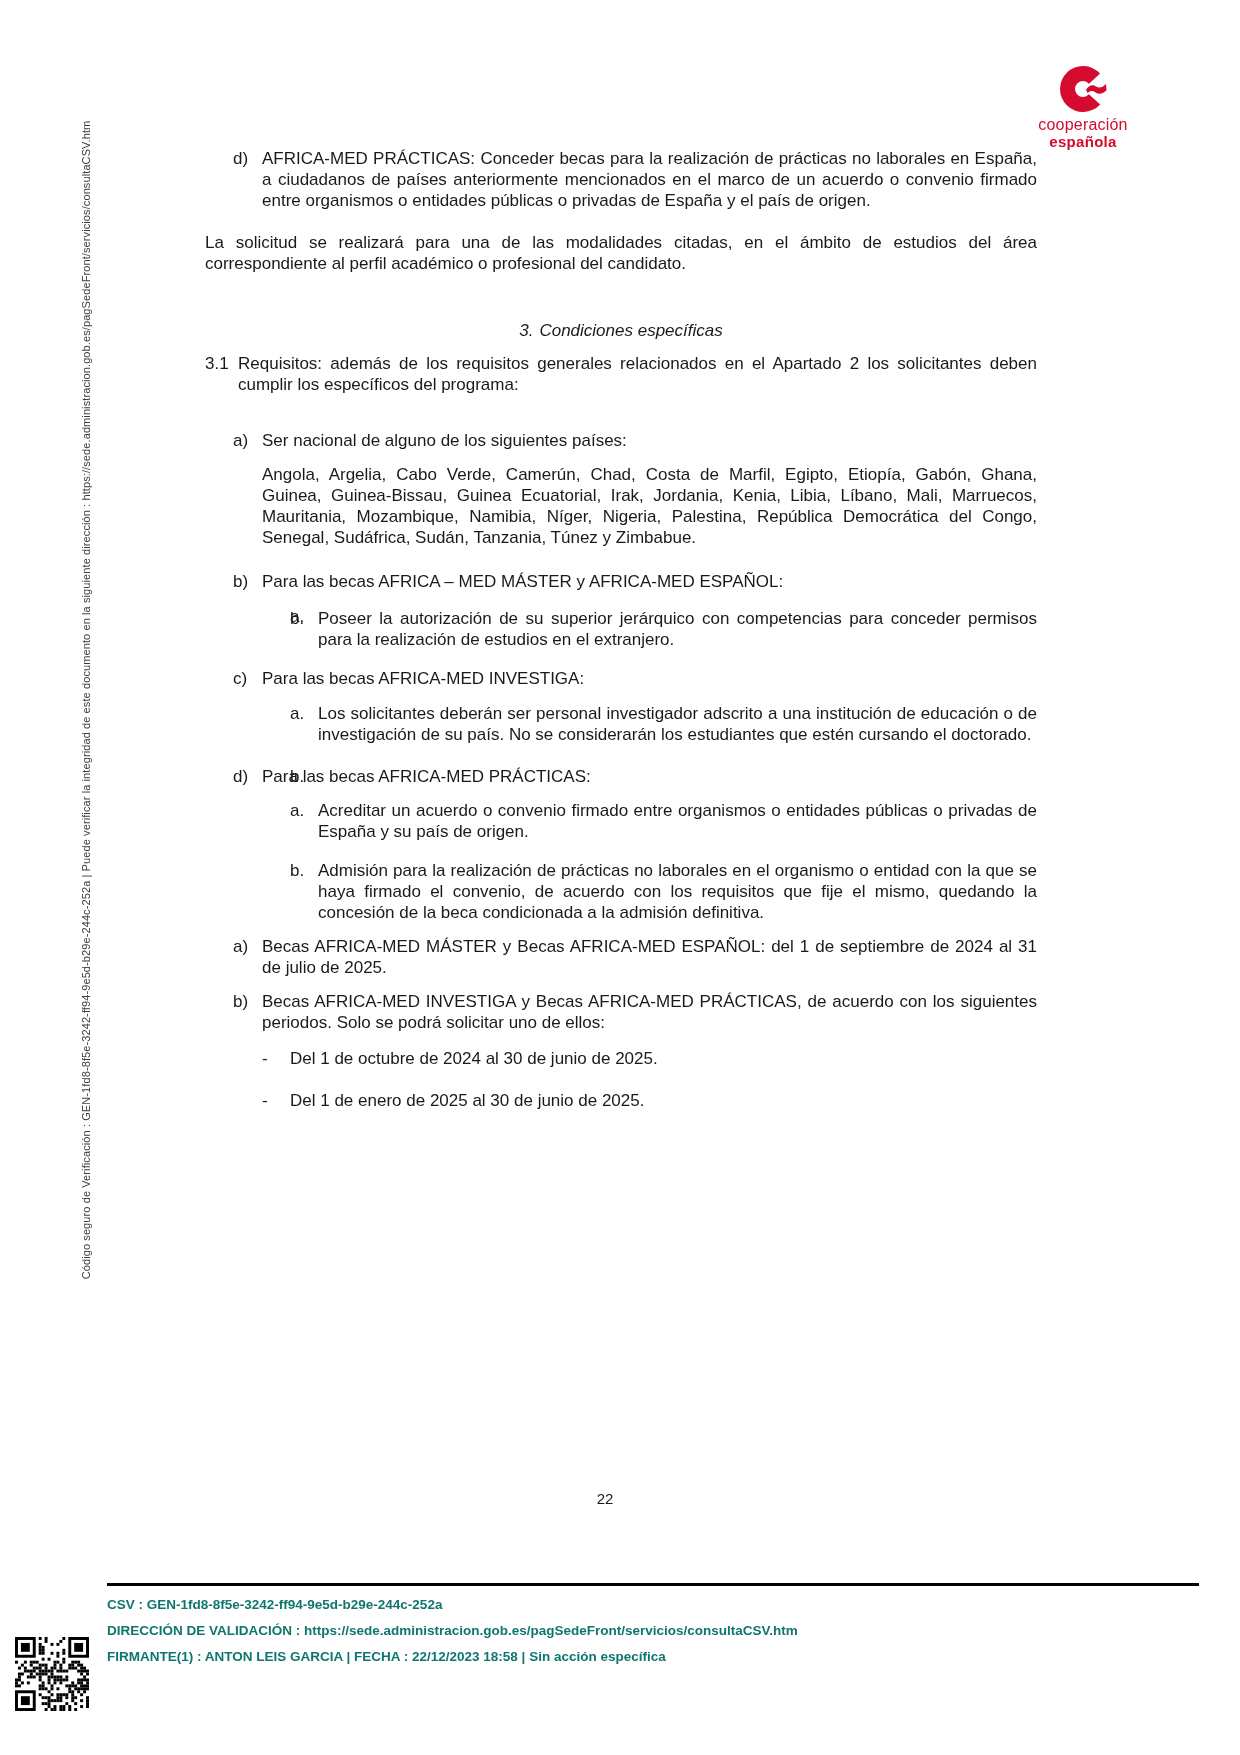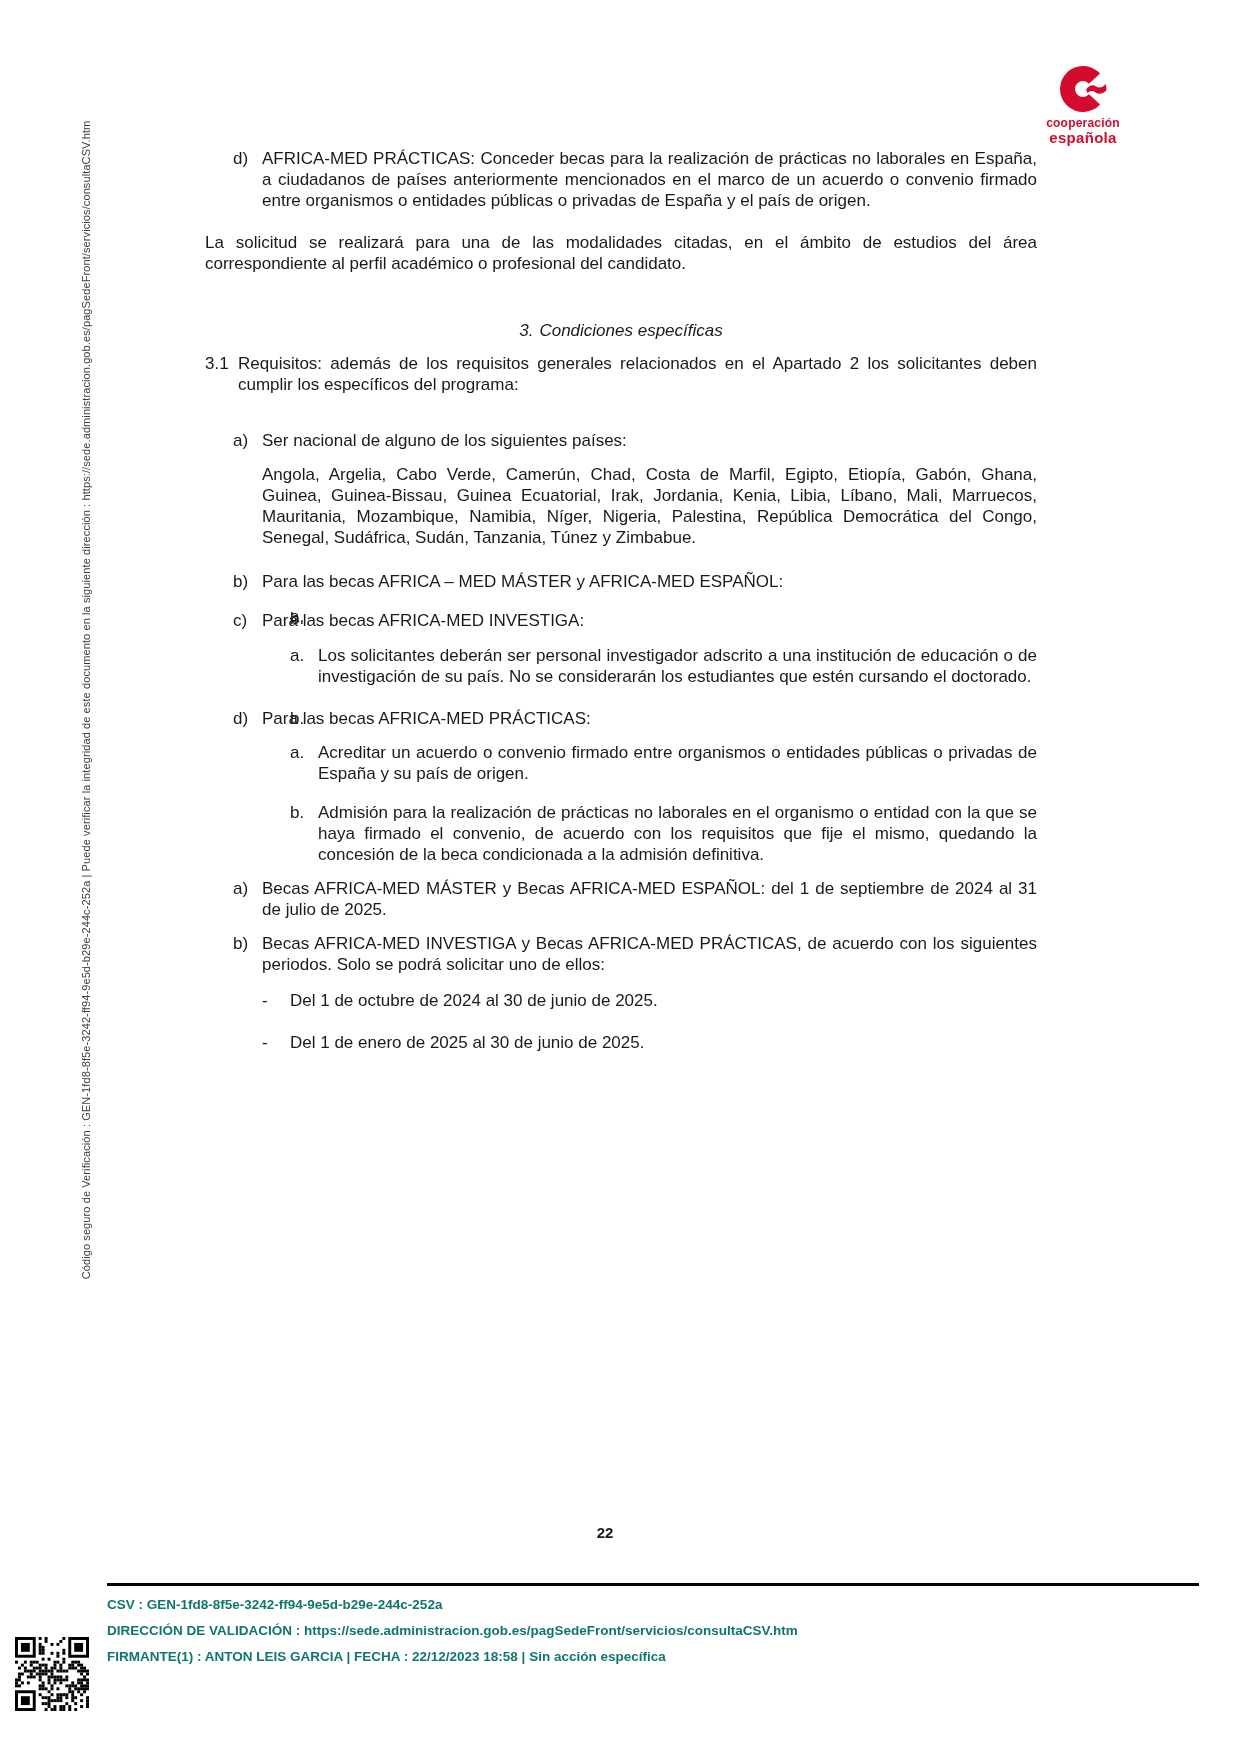--- a/index.html
+++ b/index.html
@@ -10,39 +10,39 @@
   .csv-vertical {
     position:absolute; left:80px; top:700px;
     transform-origin:0 0; transform:rotate(-90deg) translateX(-50%);
     white-space:nowrap; font-size:11px; color:#3c3c3c; letter-spacing:0.1px;
   }
 
   
   .logo { position:absolute; left:1038px; top:64px; width:90px; text-align:center; }
   .logo svg { display:block; margin:0 auto; }
   .logo .wordmark { color:#d40b2e; line-height:1.05; margin-top:3px; }
-  .logo .wm1 { font-size:12px; font-weight:bold; letter-spacing:0.2px; }
+  .logo .wm1 { font-size:16px; font-weight:normal; letter-spacing:0.2px; }
   .logo .wm2 { font-size:15px; font-weight:bold; letter-spacing:0.3px; }
 
   
   .doc { position:absolute; left:205px; top:148px; width:832px;
          font-size:17px; line-height:21px; text-align:justify; }
   .blk { position:relative; }
   .lbl { position:absolute; top:0; }
   .l1   { padding-left:57px; }  .l1 > .lbl   { left:28px; }
   .l2   { padding-left:113px; } .l2 > .lbl   { left:85px; }
   .dash { padding-left:85px; }  .dash > .lbl { left:57px; }
   .s31  { padding-left:33px; }  .s31 > .lbl  { left:0; }
   .s32  { padding-left:38px; }  .s32 > .lbl  { left:0; }
   .indent { padding-left:57px; }
   .heading { text-align:center; font-style:italic; }
   .heading .ht { margin-left:6px; }
 
-  .page-number { position:absolute; left:205px; top:1524px; width:800px;
-                 text-align:center; font-size:15px;font-weight:bold; }
+  .page-number { position:absolute; left:205px; top:1490px; width:800px;
+                 text-align:center; font-size:15px; }
 
   
   .footer-rule { position:absolute; left:107px; top:1583px; width:1092px; height:3px; background:#000; }
   .footer-text { position:absolute; left:107px; top:1592px; width:1060px;
                  font-size:13.5px; font-weight:bold; line-height:26px; color:#0f766e; }
   .qr { position:absolute; left:15px; top:1637px; width:74px; height:74px; }
 </style>
 </head>
 <body>
 
@@ -94,20 +94,21 @@
     <span class="lbl">b)</span>
     <span>Para las becas AFRICA – MED MÁSTER y AFRICA-MED ESPAÑOL:</span>
   </div>
 
   <div class="blk l2" style="margin-top:14px">
     <span class="lbl">a.</span>
   </div>
 
   <div class="blk l2" style="margin-top:16px">
     <span class="lbl">b.</span>
+    <span>Poseer la autorización de su superior jerárquico con competencias para conceder permisos para la realización de estudios en el extranjero.</span>
   </div>
 
   <div class="blk l1" style="margin-top:18px">
     <span class="lbl">c)</span>
     <span>Para las becas AFRICA-MED INVESTIGA:</span>
   </div>
 
   <div class="blk l2" style="margin-top:14px">
     <span class="lbl">a.</span>
     <span>Los solicitantes deberán ser personal investigador adscrito a una institución de educación o de investigación de su país. No se considerarán los estudiantes que estén cursando el doctorado.</span>

